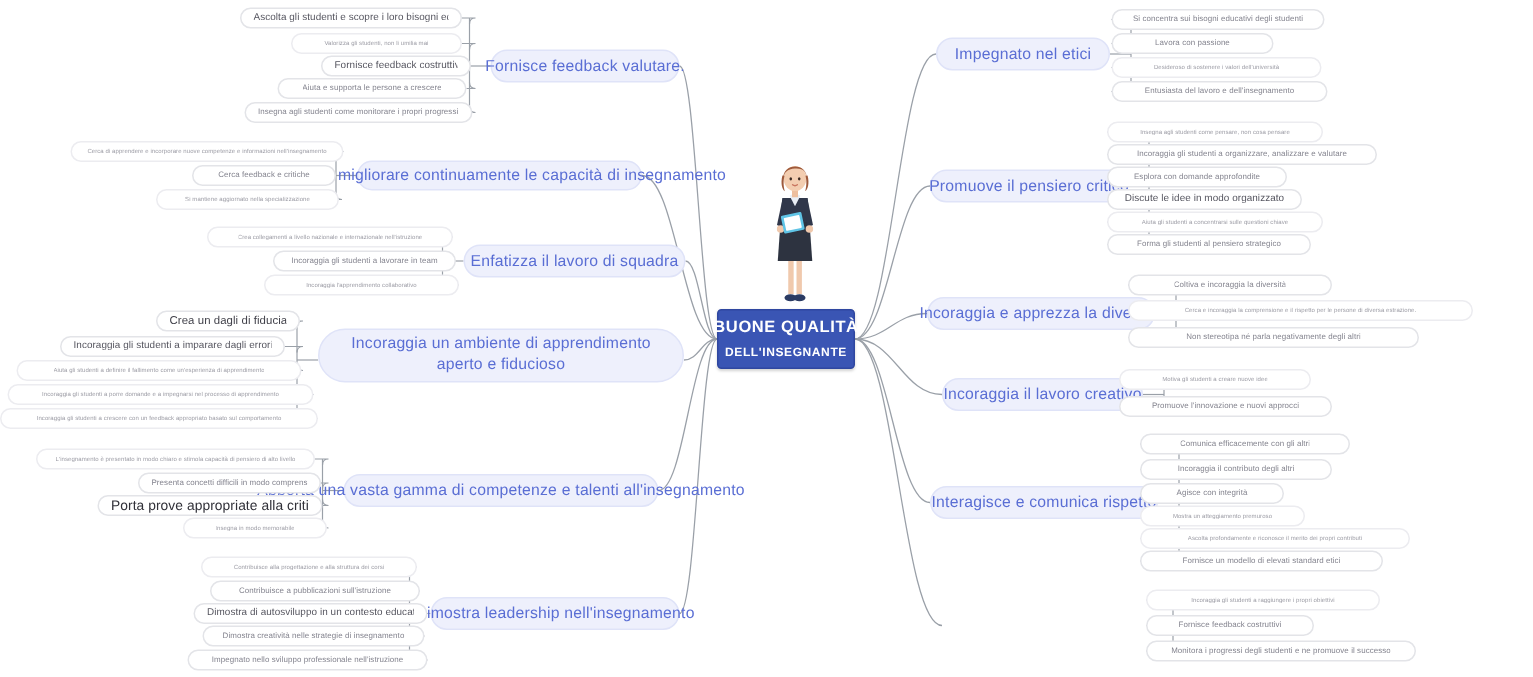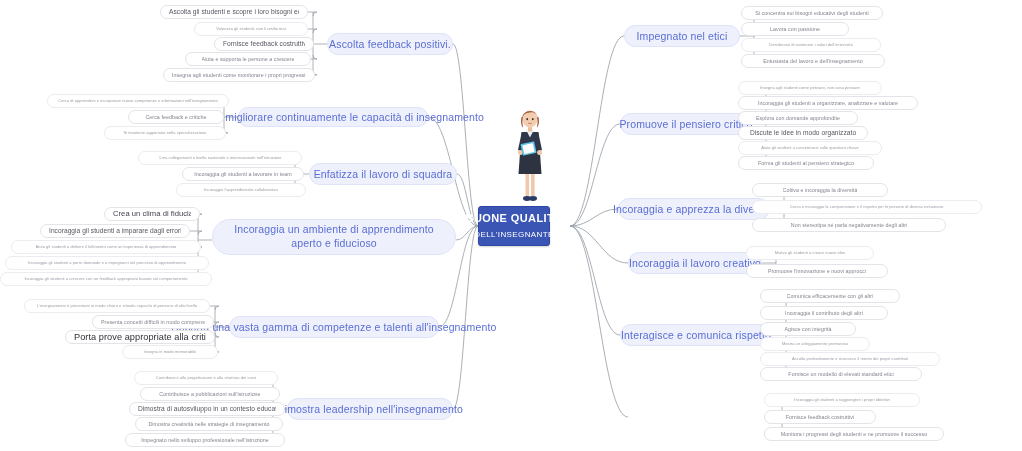--- a/index.html
+++ b/index.html
@@ -42,21 +42,21 @@
     flex-direction: column;
     box-shadow: 0 1px 2px rgba(0,0,0,.18);
   }
   .root .r1 {
     font-size: 11px;
     font-weight: bold;
     letter-spacing: .4px;
   }
   .root .r2 {
     font-size: 8px;
-    font-weight: normal;
+    font-weight: bold;
     letter-spacing: .4px;
     margin-top: 5px;
   }
 
   
   .branch {
     background: #eef0fc;
     border: 1px solid #dfe3f8;
     color: #5a6ed4;
     padding: 4px 12px;
@@ -173,21 +173,21 @@
       <path d="M 786 355 Q 786 359 782 359 L 760 359" fill="none" stroke="#9aa0a8" stroke-width="0.8"></path>
       <path d="M 786 370 Q 786 374 782 374 L 760 374" fill="none" stroke="#9aa0a8" stroke-width="0.8"></path>
       <path d="M 570 226 C 596.1 226, 601.9 417, 628 417" fill="none" stroke="#9aa0a8" stroke-width="0.85"></path>
       <path d="M 768 417 L 782 417" fill="none" stroke="#9aa0a8" stroke-width="0.8"></path>
       <path d="M 782 400 L 782 434" fill="none" stroke="#9aa0a8" stroke-width="0.8"></path>
       <path d="M 782 404 Q 782 400 778 400 L 764 400" fill="none" stroke="#9aa0a8" stroke-width="0.8"></path>
       <path d="M 782 417 L 764 417" fill="none" stroke="#9aa0a8" stroke-width="0.8"></path>
       <path d="M 782 430 Q 782 434 778 434 L 764 434" fill="none" stroke="#9aa0a8" stroke-width="0.8"></path>
     </svg>
 
-  <div class="node root" id="root-node" style="left:478px; top:206px; width:72px; height:40px;text-align:right;">
+  <div class="node root" id="root-node" style="left:478px; top:206px; width:92px; height:40px;text-align:right;">
     <div class="r1">BUONE QUALITÀ</div>
     <div class="r2">DELL'INSEGNANTE</div>
   </div>
 
   <svg id="teacher" viewBox="0 0 44 105">
 
     <rect x="17.5" y="72" width="3.6" height="24" fill="#f0c9ad"></rect>
     <rect x="23.0" y="72" width="3.6" height="24" fill="#f0c9ad"></rect>
 
     <ellipse cx="19.0" cy="98.5" rx="4.0" ry="2.4" fill="#2b3b63"></ellipse>
@@ -215,21 +215,21 @@
     <path d="M14.2 19.5 C13.2 8.5, 30.8 8.0, 29.8 19.5 C29.8 14.5, 27.5 12.0, 22 12.4 C16.8 12.8, 14.6 14.8, 14.2 19.5 Z" fill="#9e5a3c"></path>
     <path d="M13.6 17 C12.2 22.5, 13.6 26.5, 15.2 27.5 C14.0 23.0, 14.4 19.5, 15.0 17.2 Z" fill="#9e5a3c"></path>
     <path d="M30.4 17 C31.8 22.5, 30.4 26.5, 28.8 27.5 C30.0 23.0, 29.6 19.5, 29.0 17.2 Z" fill="#9e5a3c"></path>
 
     <ellipse cx="19.2" cy="19.2" rx="0.85" ry="1.1" fill="#3b2a22"></ellipse>
     <ellipse cx="24.8" cy="19.2" rx="0.85" ry="1.1" fill="#3b2a22"></ellipse>
     <path d="M20.4 23.2 Q22 24.5 23.6 23.2" stroke="#c8755f" stroke-width="0.9" fill="none" stroke-linecap="round"></path>
   </svg>
 
 <div class="node branch" style="left: 327px; top: 33px; width: 126px; height: 22px;">
-      <span>Ascolta feedback positivi.</span>
+      <span>Fornisce feedback valutare.</span>
     </div>
     <div class="node leaf sz-m" style="left: 160px; top: 5px; width: 148px; height: 14px;">
       <span style="overflow: hidden; text-overflow: clip;">Ascolta gli studenti e scopre i loro bisogni educativi</span>
     </div>
     <div class="node leaf sz-xs" style="left: 194px; top: 22px; width: 114px; height: 14px;">
       <span style="overflow: hidden; text-overflow: clip;">Valorizza gli studenti, non li umilia mai</span>
     </div>
     <div class="node leaf sz-m" style="left: 214px; top: 37px; width: 100px; height: 14px;">
       <span style="overflow: hidden; text-overflow: clip;">Fornisce feedback costruttivi</span>
     </div>
@@ -260,21 +260,21 @@
     <div class="node leaf sz-s" style="left: 182px; top: 167px; width: 122px; height: 14px;">
       <span style="overflow: hidden; text-overflow: clip;">Incoraggia gli studenti a lavorare in team</span>
     </div>
     <div class="node leaf sz-xs" style="left: 176px; top: 183px; width: 130px; height: 14px;">
       <span style="overflow: hidden; text-overflow: clip;">Incoraggia l'apprendimento collaborativo</span>
     </div>
     <div class="node branch two-line" style="left: 212px; top: 219px; width: 244px; height: 36px;">
       <span>Incoraggia un ambiente di apprendimento aperto e fiducioso</span>
     </div>
     <div class="node leaf sz-l" style="left: 104px; top: 207px; width: 96px; height: 14px;">
-      <span style="overflow: hidden; text-overflow: clip;">Crea un clima di fiducia</span>
+      <span style="overflow: hidden; text-overflow: clip;">Crea un dagli di fiducia</span>
     </div>
     <div class="node leaf sz-m" style="left: 40px; top: 224px; width: 150px; height: 14px;">
       <span style="overflow: hidden; text-overflow: clip;">Incoraggia gli studenti a imparare dagli errori</span>
     </div>
     <div class="node leaf sz-xs" style="left: 11px; top: 240px; width: 190px; height: 14px;">
       <span style="overflow: hidden; text-overflow: clip;">Aiuta gli studenti a definire il fallimento come un'esperienza di apprendimento</span>
     </div>
     <div class="node leaf sz-xs" style="left: 5px; top: 256px; width: 204px; height: 14px;">
       <span style="overflow: hidden; text-overflow: clip;">Incoraggia gli studenti a porre domande e a impegnarsi nel processo di apprendimento</span>
     </div>

